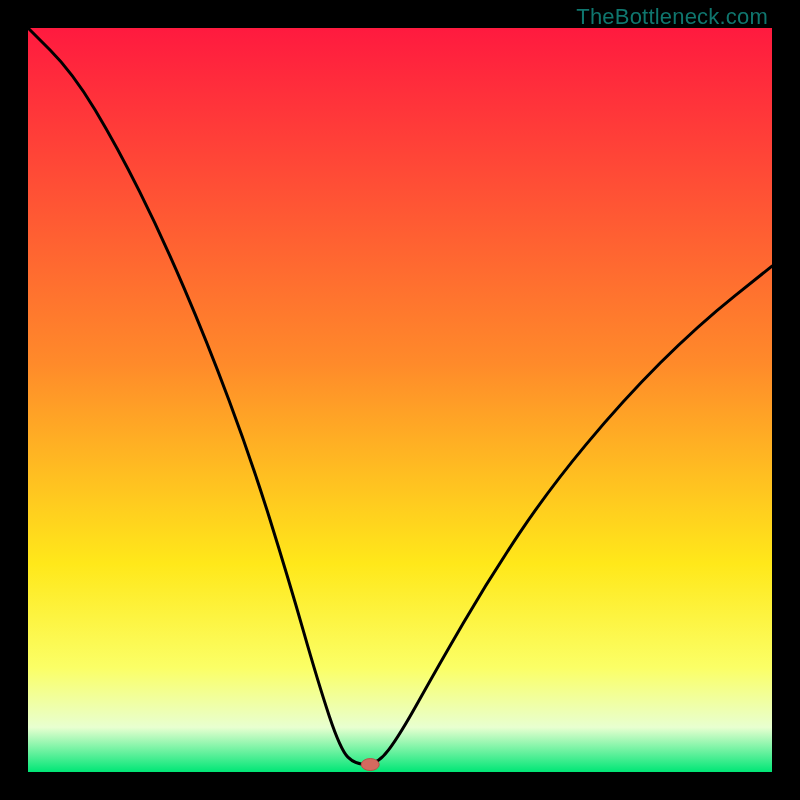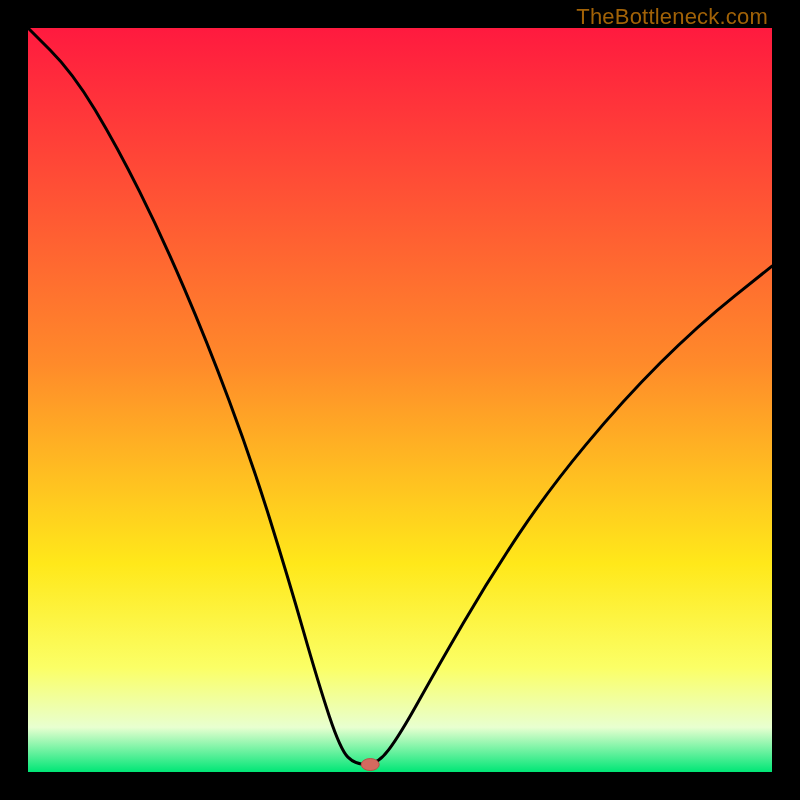--- a/index.html
+++ b/index.html
@@ -21,21 +21,21 @@
     position: absolute;
     top: 28px;
     left: 28px;
     width: 744px;
     height: 744px;
   }
   .watermark {
     position: absolute;
     top: 4px;
     right: 32px;
-    color: #a16207;
+    color: #0f766e;
     font-size: 22px;
     font-weight: 500;
     letter-spacing: 0.2px;
   }
   .gradient-bg {
     width: 100%;
     height: 100%;
     display: block;
   }
   .curve-layer {

